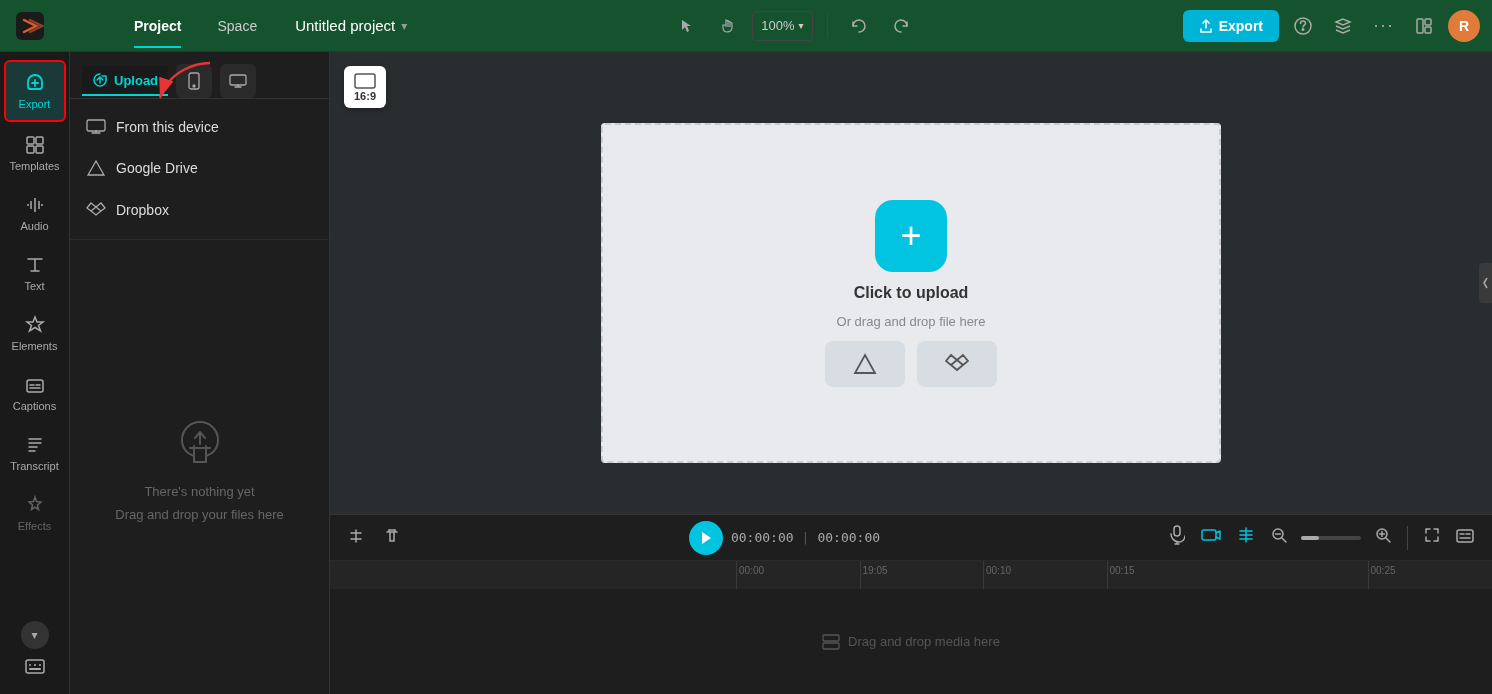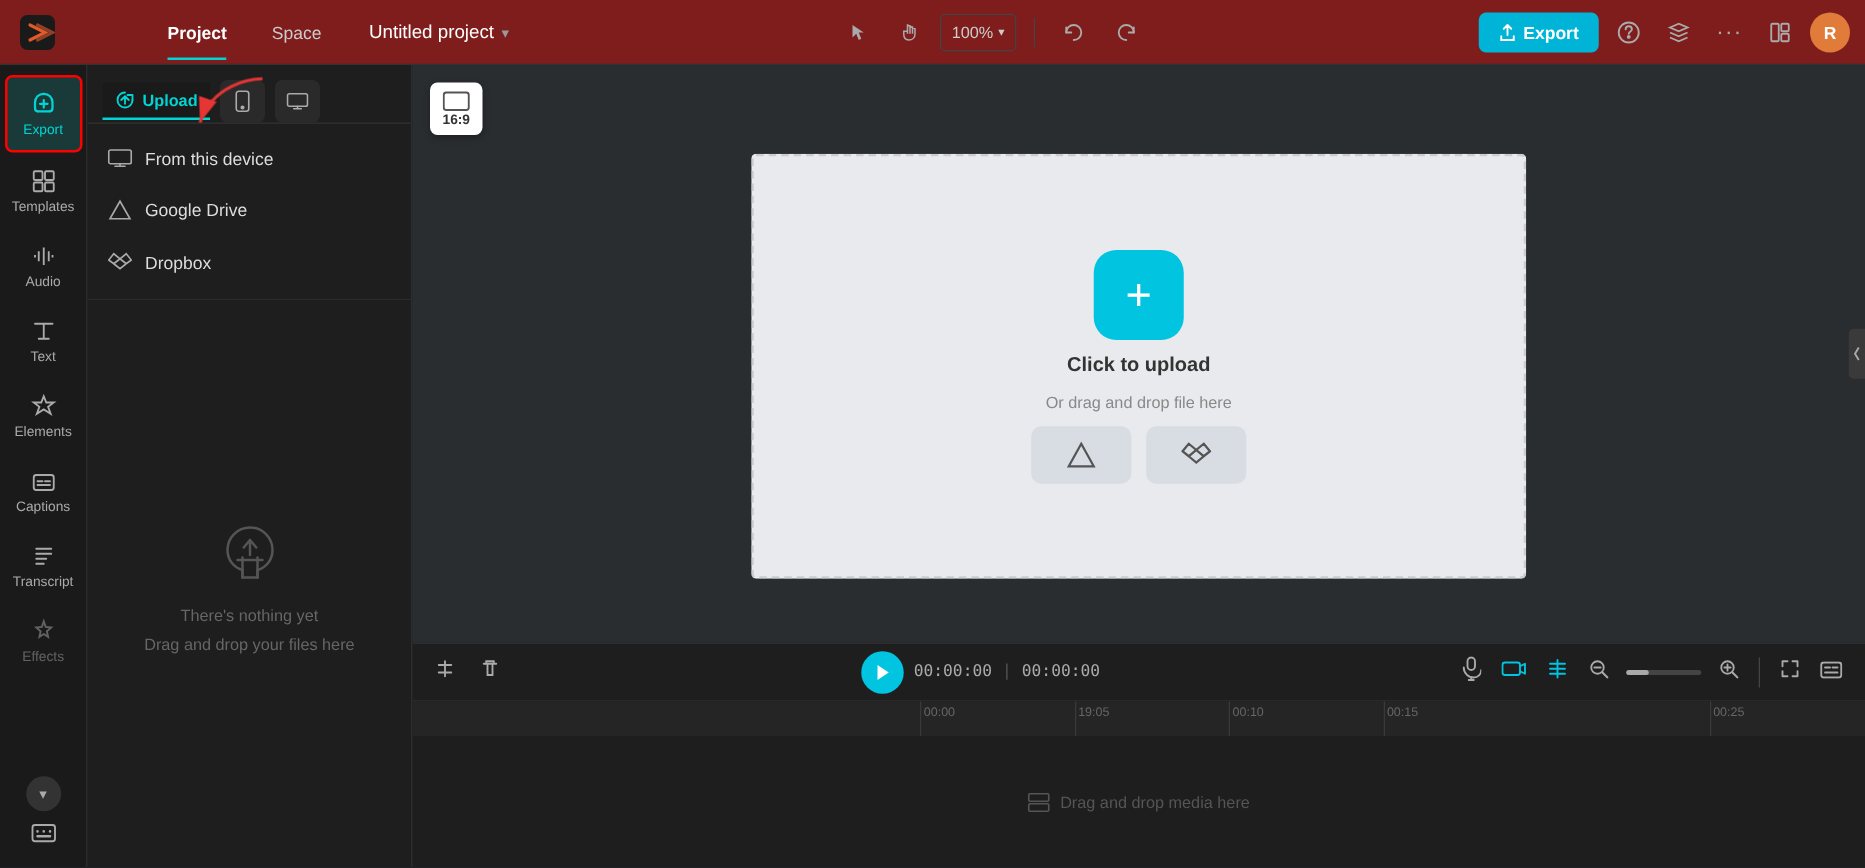--- a/index.html
+++ b/index.html
@@ -1,19 +1,19 @@
 <!DOCTYPE html>
 <html><head>
   <meta charset="utf-8">
   <style>
     * { box-sizing: border-box; margin: 0; padding: 0; }
     body { font-family: -apple-system, BlinkMacSystemFont, 'Segoe UI', sans-serif; background: #1a1a1a; color: #fff; width: 1492px; height: 694px; overflow: hidden; display: flex; flex-direction: column; }
 
     
-    .topbar { height: 52px; background: #7f1d1d; display: flex; align-items: center; padding: 0 12px; border-bottom: 1px solid #333; flex-shrink: 0; }
+    .topbar { height: 52px; background: #14532d; display: flex; align-items: center; padding: 0 12px; border-bottom: 1px solid #333; flex-shrink: 0; }
     .logo { width: 36px; height: 36px; margin-right: 8px; display: flex; align-items: center; justify-content: center; flex-shrink: 0; }
     .logo svg { width: 28px; height: 28px; }
     .nav-tabs { display: flex; gap: 0; margin-left: 60px; }
     .nav-tab { padding: 6px 18px; font-size: 14px; font-weight: 500; cursor: pointer; color: #ccc; position: relative; }
     .nav-tab.active { color: #fff; font-weight: 700; }
     .nav-tab.active::after { content: ''; position: absolute; bottom: -8px; left: 18px; right: 18px; height: 2px; background: #00d4d4; }
     .project-title { display: flex; align-items: center; gap: 6px; margin-left: 20px; font-size: 15px; color: #fff; cursor: pointer; }
     .project-title .chevron { font-size: 12px; color: #999; }
     .topbar-center { flex: 1; display: flex; align-items: center; justify-content: center; gap: 8px; }
     .toolbar-btn { background: none; border: none; color: #aaa; cursor: pointer; padding: 6px 8px; border-radius: 4px; font-size: 16px; display: flex; align-items: center; }

